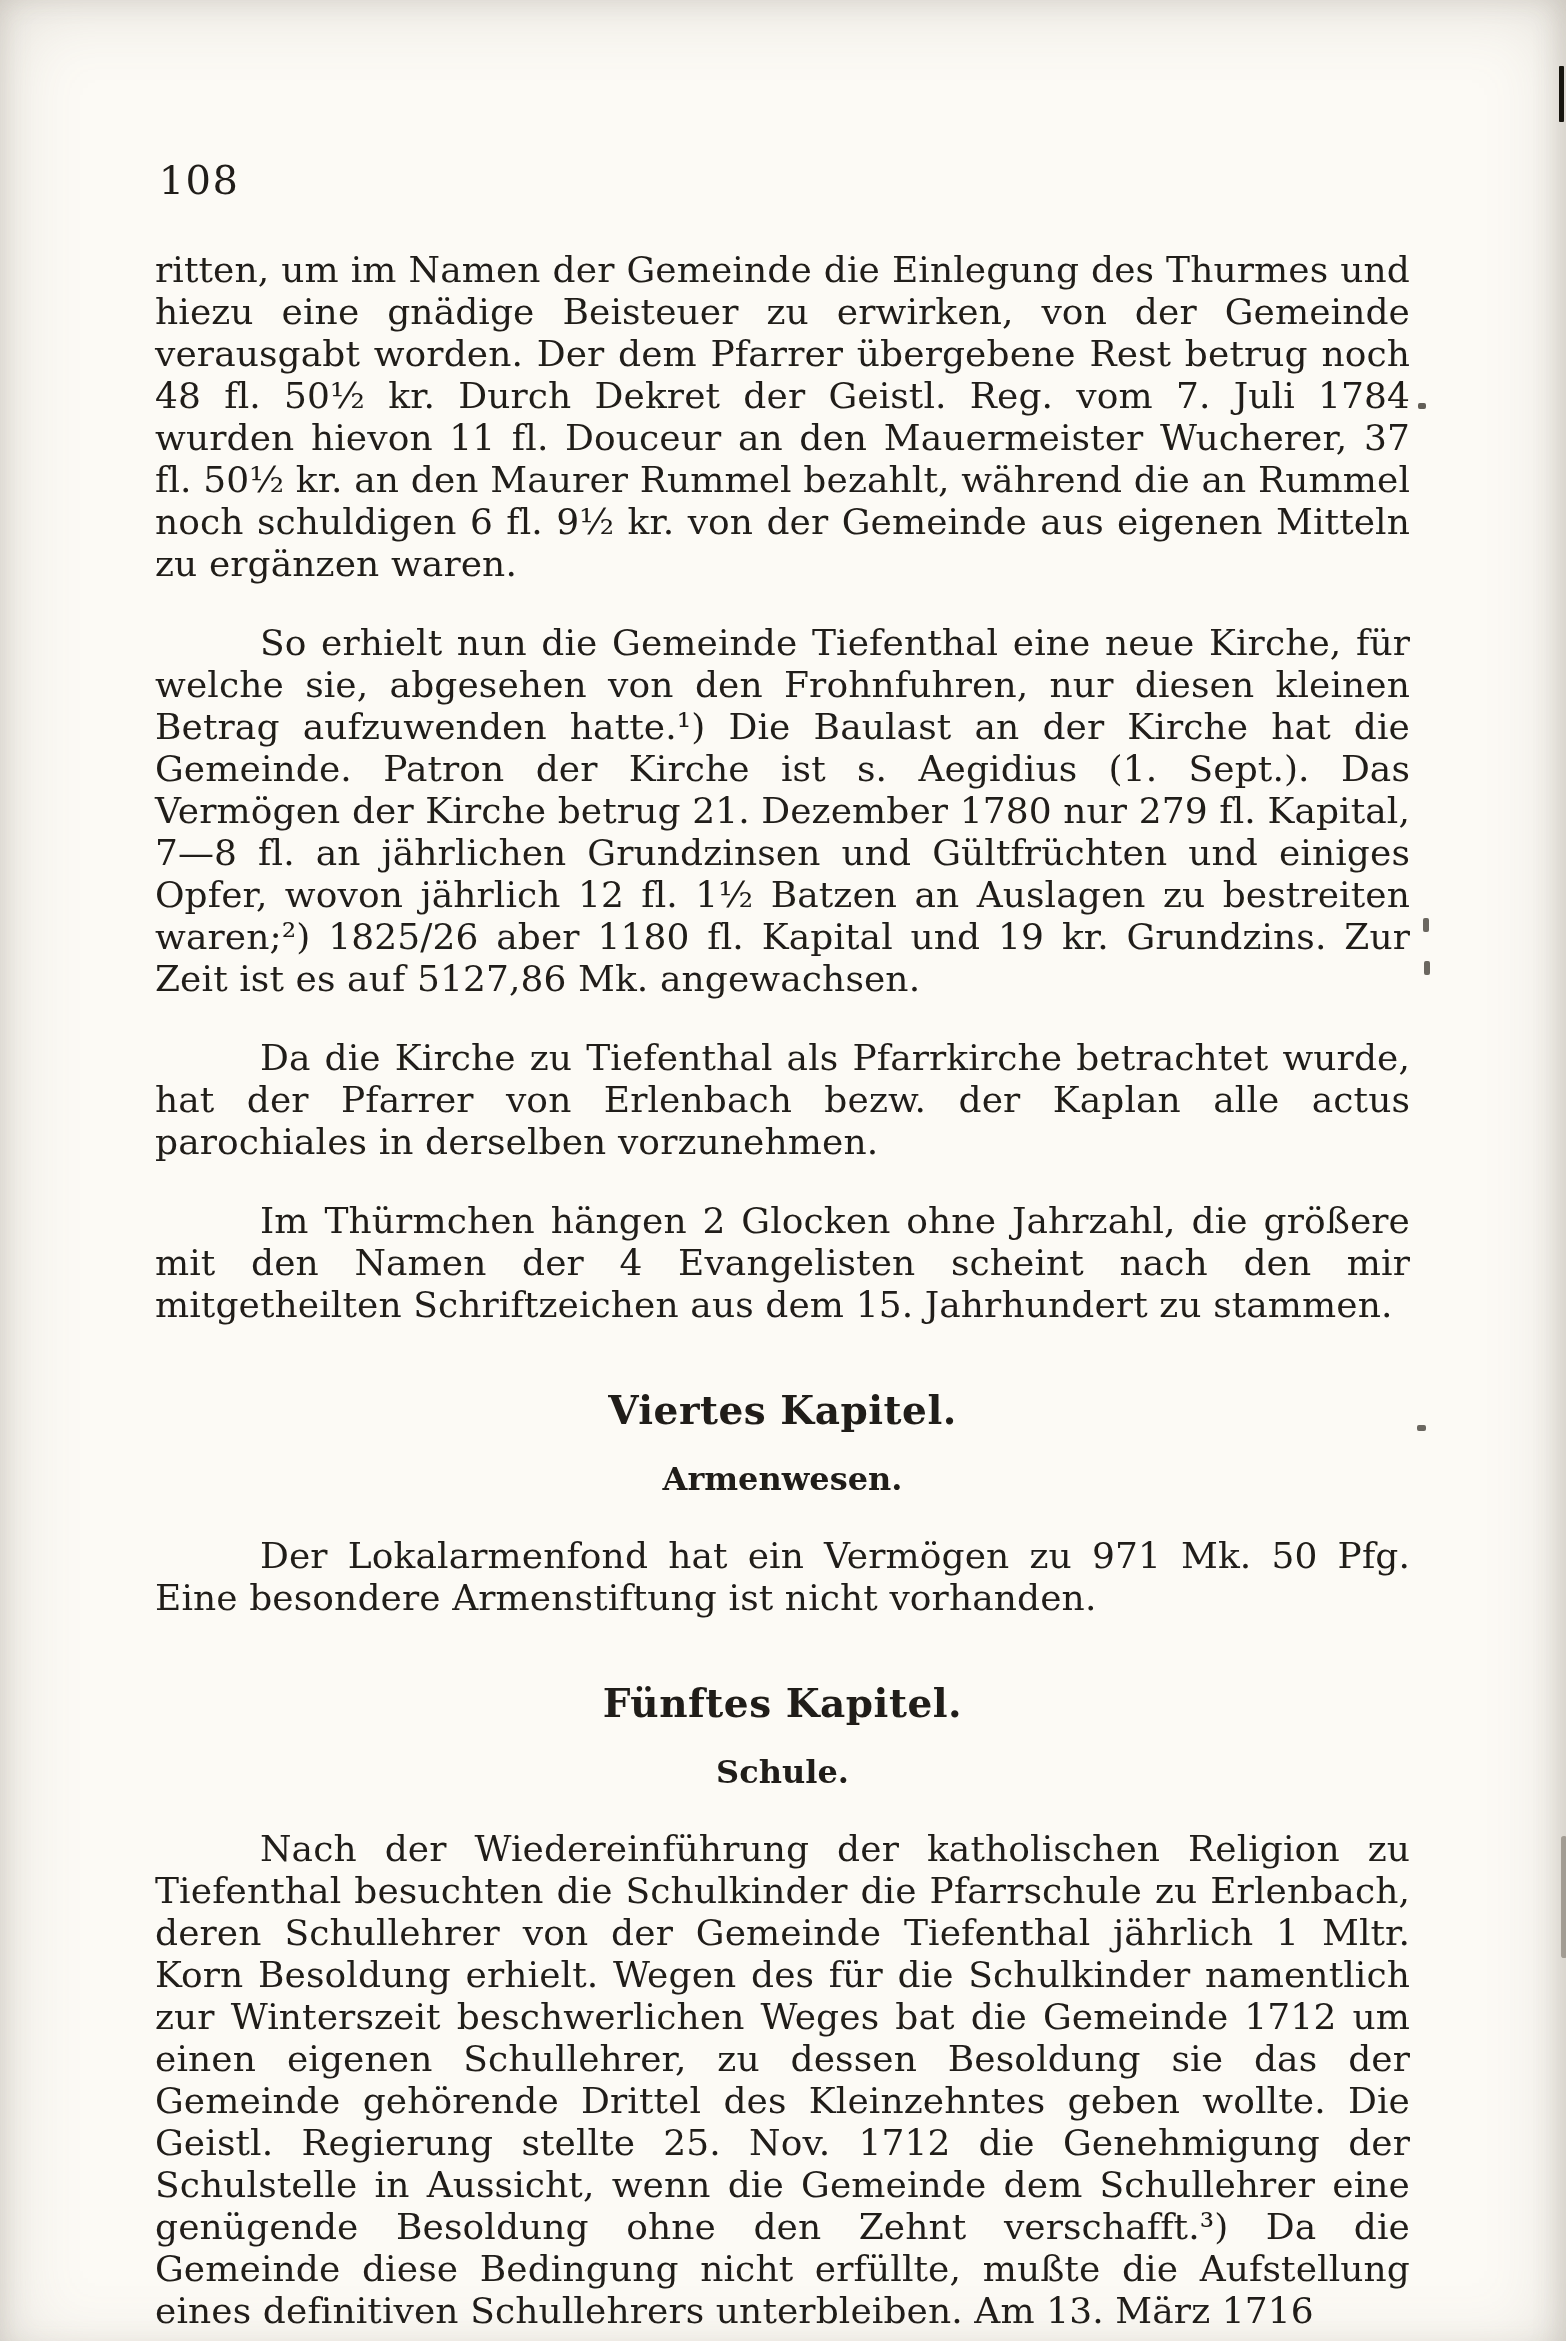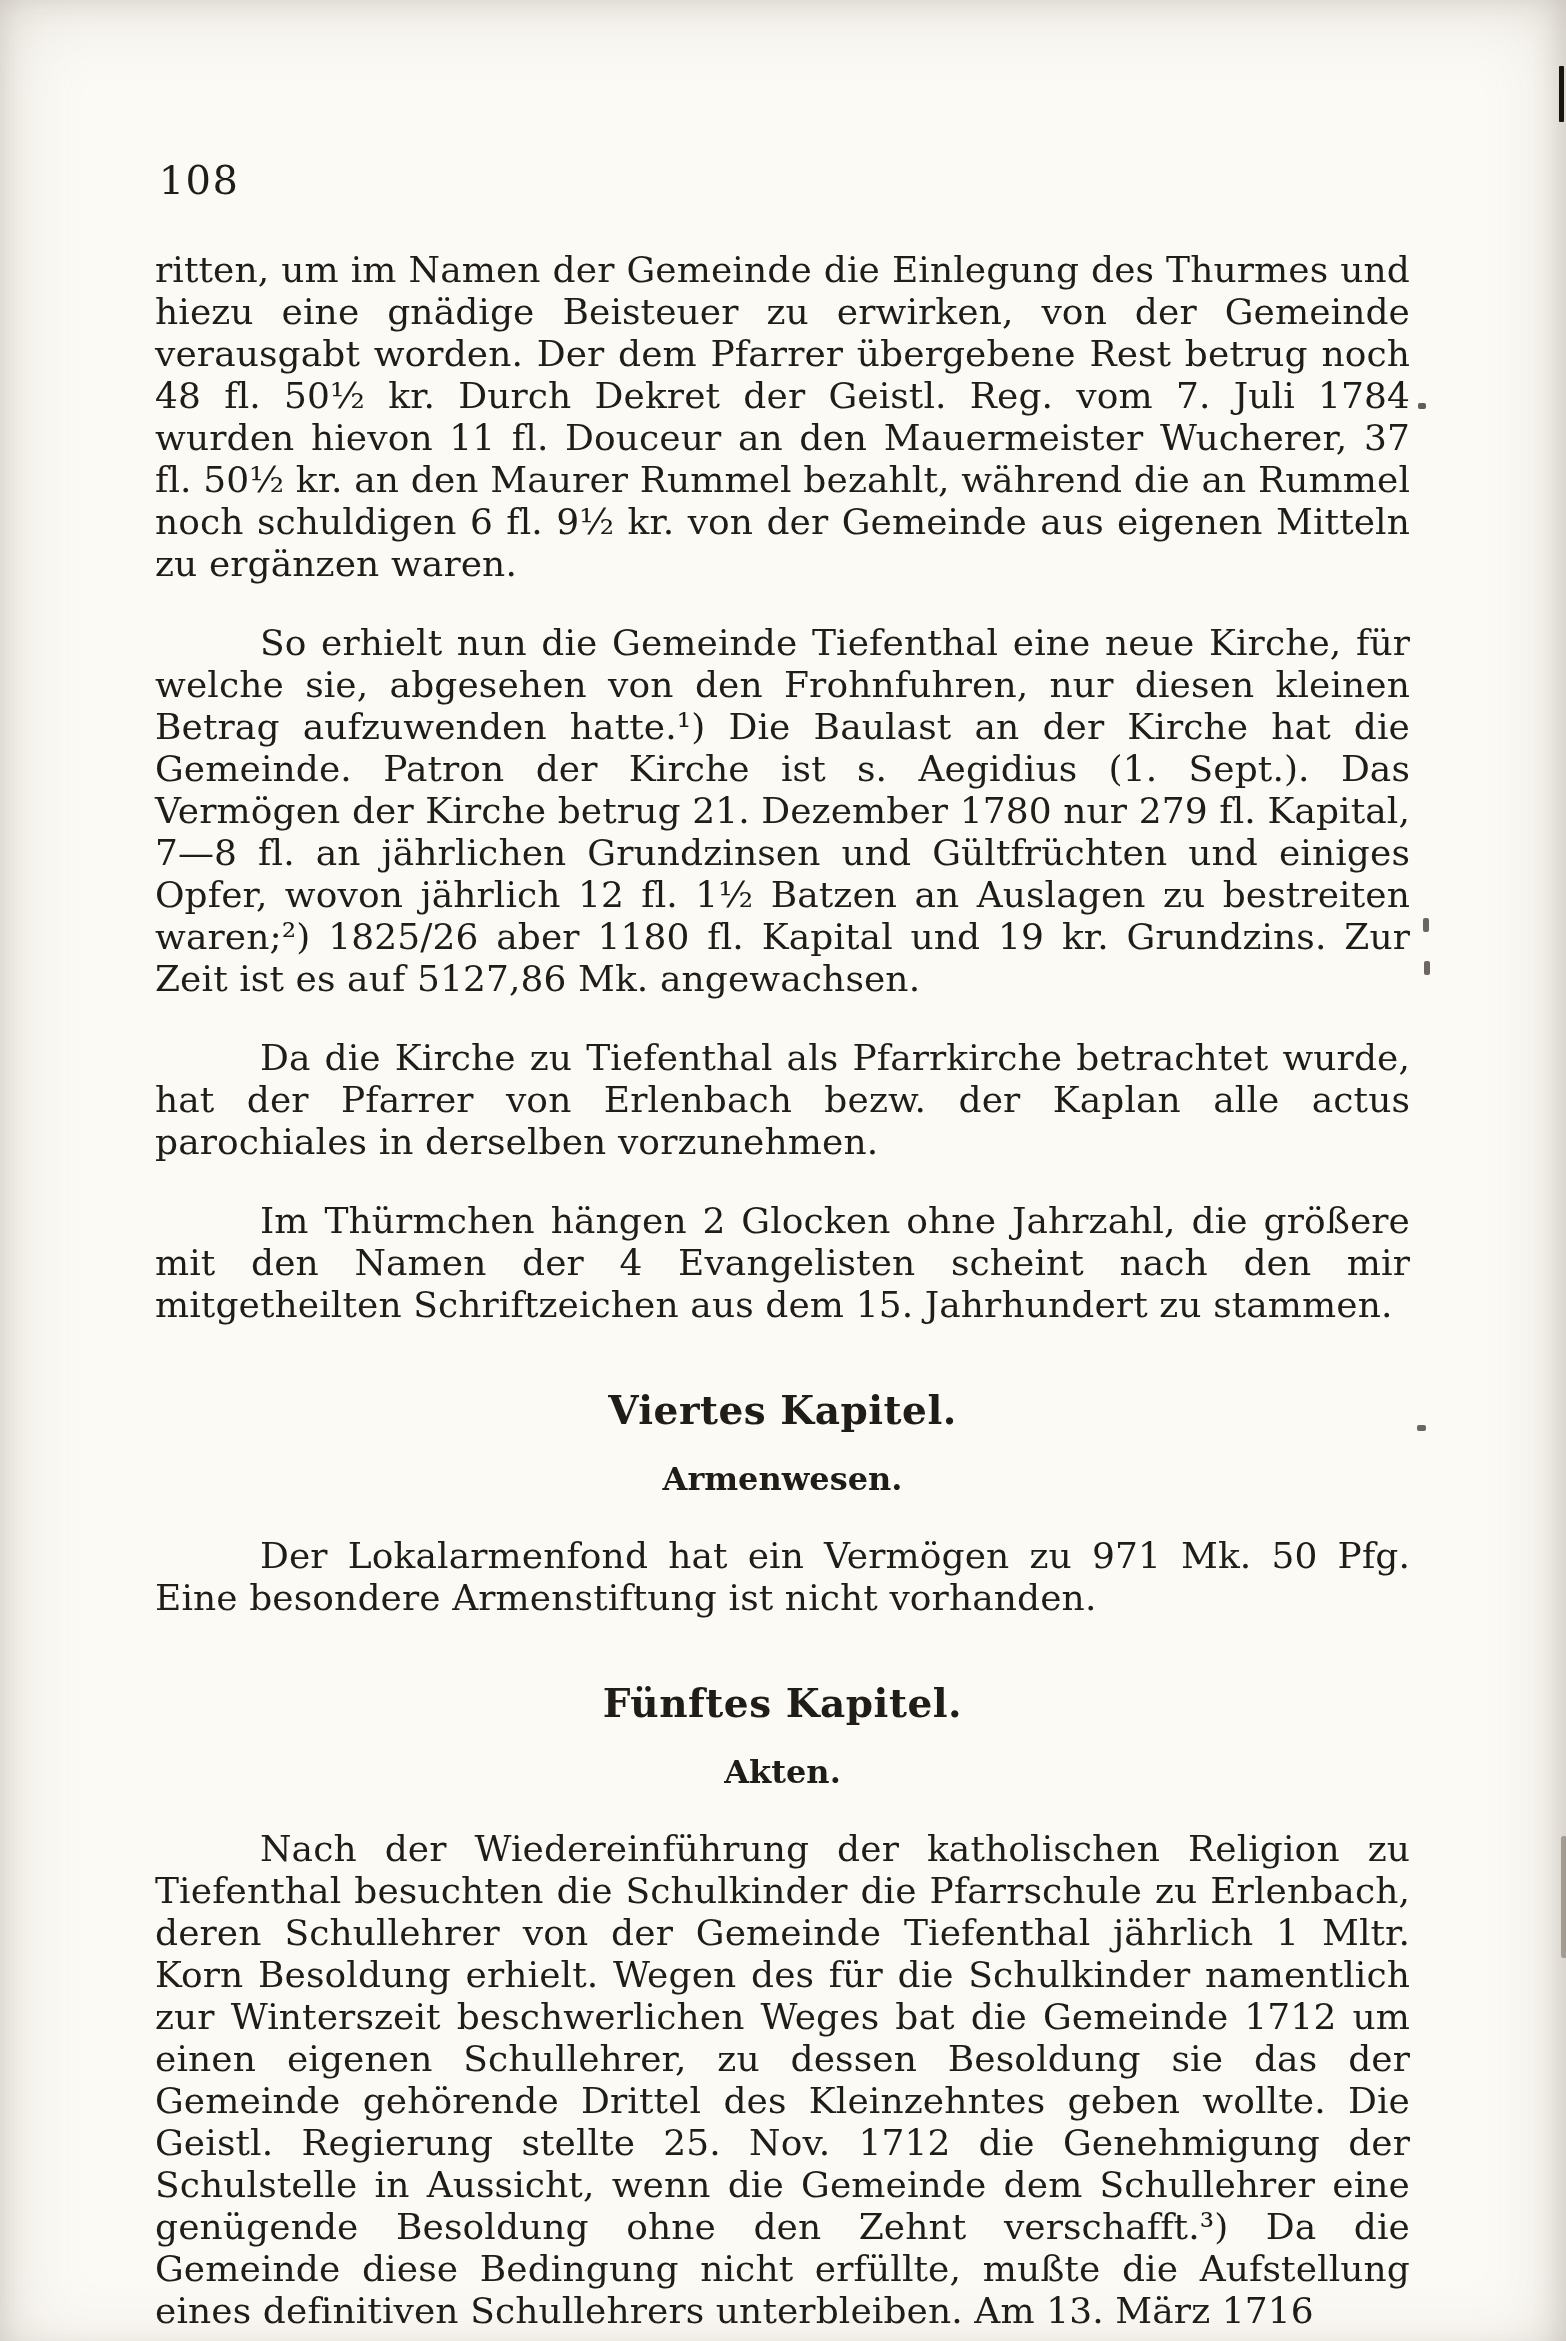--- a/index.html
+++ b/index.html
@@ -110,21 +110,21 @@
       <p class="para continuation">ritten, um im Namen der Gemeinde die Einlegung des Thurmes und hiezu eine gnädige Beisteuer zu erwirken, von der Gemeinde verausgabt worden. Der dem Pfarrer übergebene Rest betrug noch 48 fl. 50½ kr. Durch Dekret der Geistl. Reg. vom 7. Juli 1784 wurden hievon 11 fl. Douceur an den Mauermeister Wucherer, 37 fl. 50½ kr. an den Maurer Rummel bezahlt, während die an Rummel noch schuldigen 6 fl. 9½ kr. von der Gemeinde aus eigenen Mitteln zu ergänzen waren.</p>
       <p class="para">So erhielt nun die Gemeinde Tiefenthal eine neue Kirche, für welche sie, abgesehen von den Frohnfuhren, nur diesen kleinen Betrag aufzuwenden hatte.¹) Die Baulast an der Kirche hat die Gemeinde. Patron der Kirche ist s. Aegidius (1. Sept.). Das Vermögen der Kirche betrug 21. Dezember 1780 nur 279 fl. Kapital, 7—8 fl. an jährlichen Grundzinsen und Gültfrüchten und einiges Opfer, wovon jährlich 12 fl. 1½ Batzen an Auslagen zu bestreiten waren;²) 1825/26 aber 1180 fl. Kapital und 19 kr. Grundzins. Zur Zeit ist es auf 5127,86 Mk. angewachsen.</p>
       <p class="para">Da die Kirche zu Tiefenthal als Pfarrkirche betrachtet wurde, hat der Pfarrer von Erlenbach bezw. der Kaplan alle actus parochiales in derselben vorzunehmen.</p>
       <p class="para">Im Thürmchen hängen 2 Glocken ohne Jahrzahl, die größere mit den Namen der 4 Evangelisten scheint nach den mir mitgetheilten Schriftzeichen aus dem 15. Jahrhundert zu stammen.</p>
 
       <h2 class="chapter-title">Viertes Kapitel.</h2>
       <h3 class="chapter-subtitle">Armenwesen.</h3>
       <p class="para">Der Lokalarmenfond hat ein Vermögen zu 971 Mk. 50 Pfg. Eine besondere Armenstiftung ist nicht vorhanden.</p>
 
       <h2 class="chapter-title">Fünftes Kapitel.</h2>
-      <h3 class="chapter-subtitle">Akten.</h3>
+      <h3 class="chapter-subtitle">Schule.</h3>
       <p class="para">Nach der Wiedereinführung der katholischen Religion zu Tiefenthal besuchten die Schulkinder die Pfarrschule zu Erlenbach, deren Schullehrer von der Gemeinde Tiefenthal jährlich 1 Mltr. Korn Besoldung erhielt. Wegen des für die Schulkinder namentlich zur Winterszeit beschwerlichen Weges bat die Gemeinde 1712 um einen eigenen Schullehrer, zu dessen Besoldung sie das der Gemeinde gehörende Drittel des Kleinzehntes geben wollte. Die Geistl. Regierung stellte 25. Nov. 1712 die Genehmigung der Schulstelle in Aussicht, wenn die Gemeinde dem Schullehrer eine genügende Besoldung ohne den Zehnt verschafft.³) Da die Gemeinde diese Bedingung nicht erfüllte, mußte die Aufstellung eines definitiven Schullehrers unterbleiben. Am 13. März 1716</p>
     </main>
 
     <footer class="footnotes">
       <p class="footnote">¹) B. O. A. W. Akten der Pfarrei Erlenbach Fasc. XXX. 1—47.</p>
       <p class="footnote">²) a. a. O. Fasc. XXX. 54.</p>
       <p class="footnote">³) B. O. A. W. G.-R.-Pr. 1712.</p>
     </footer>
 
   </div>

